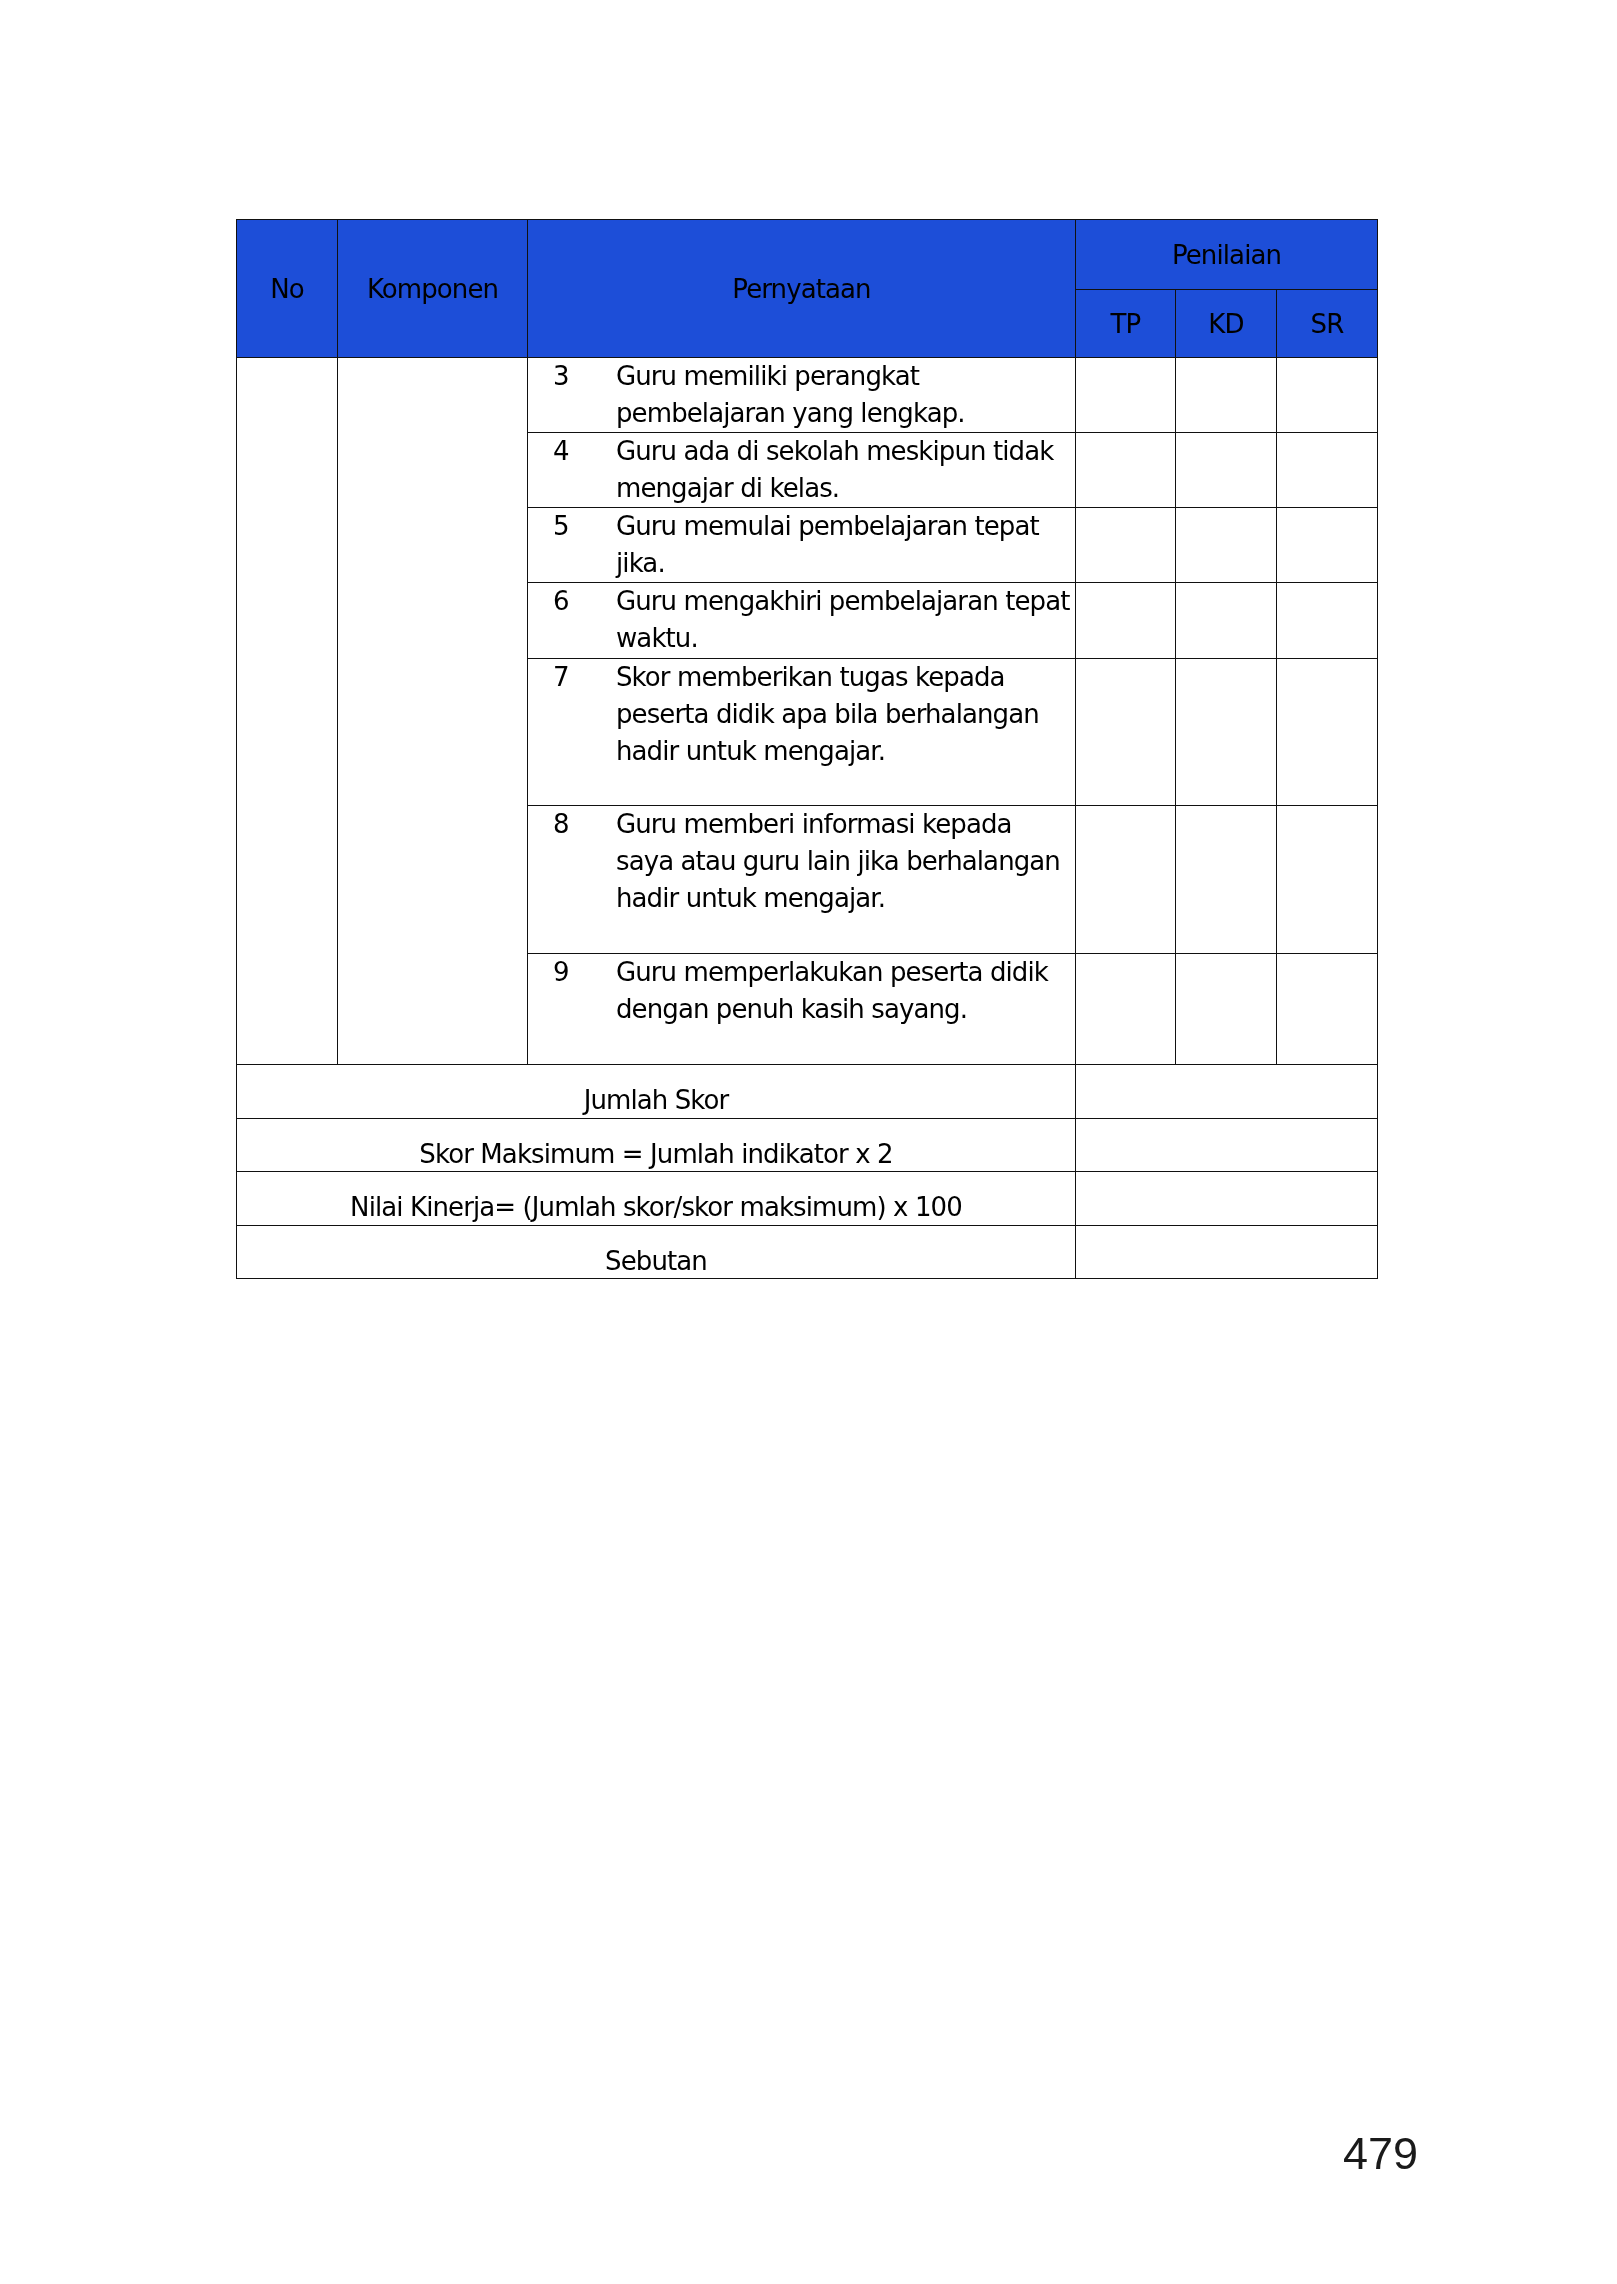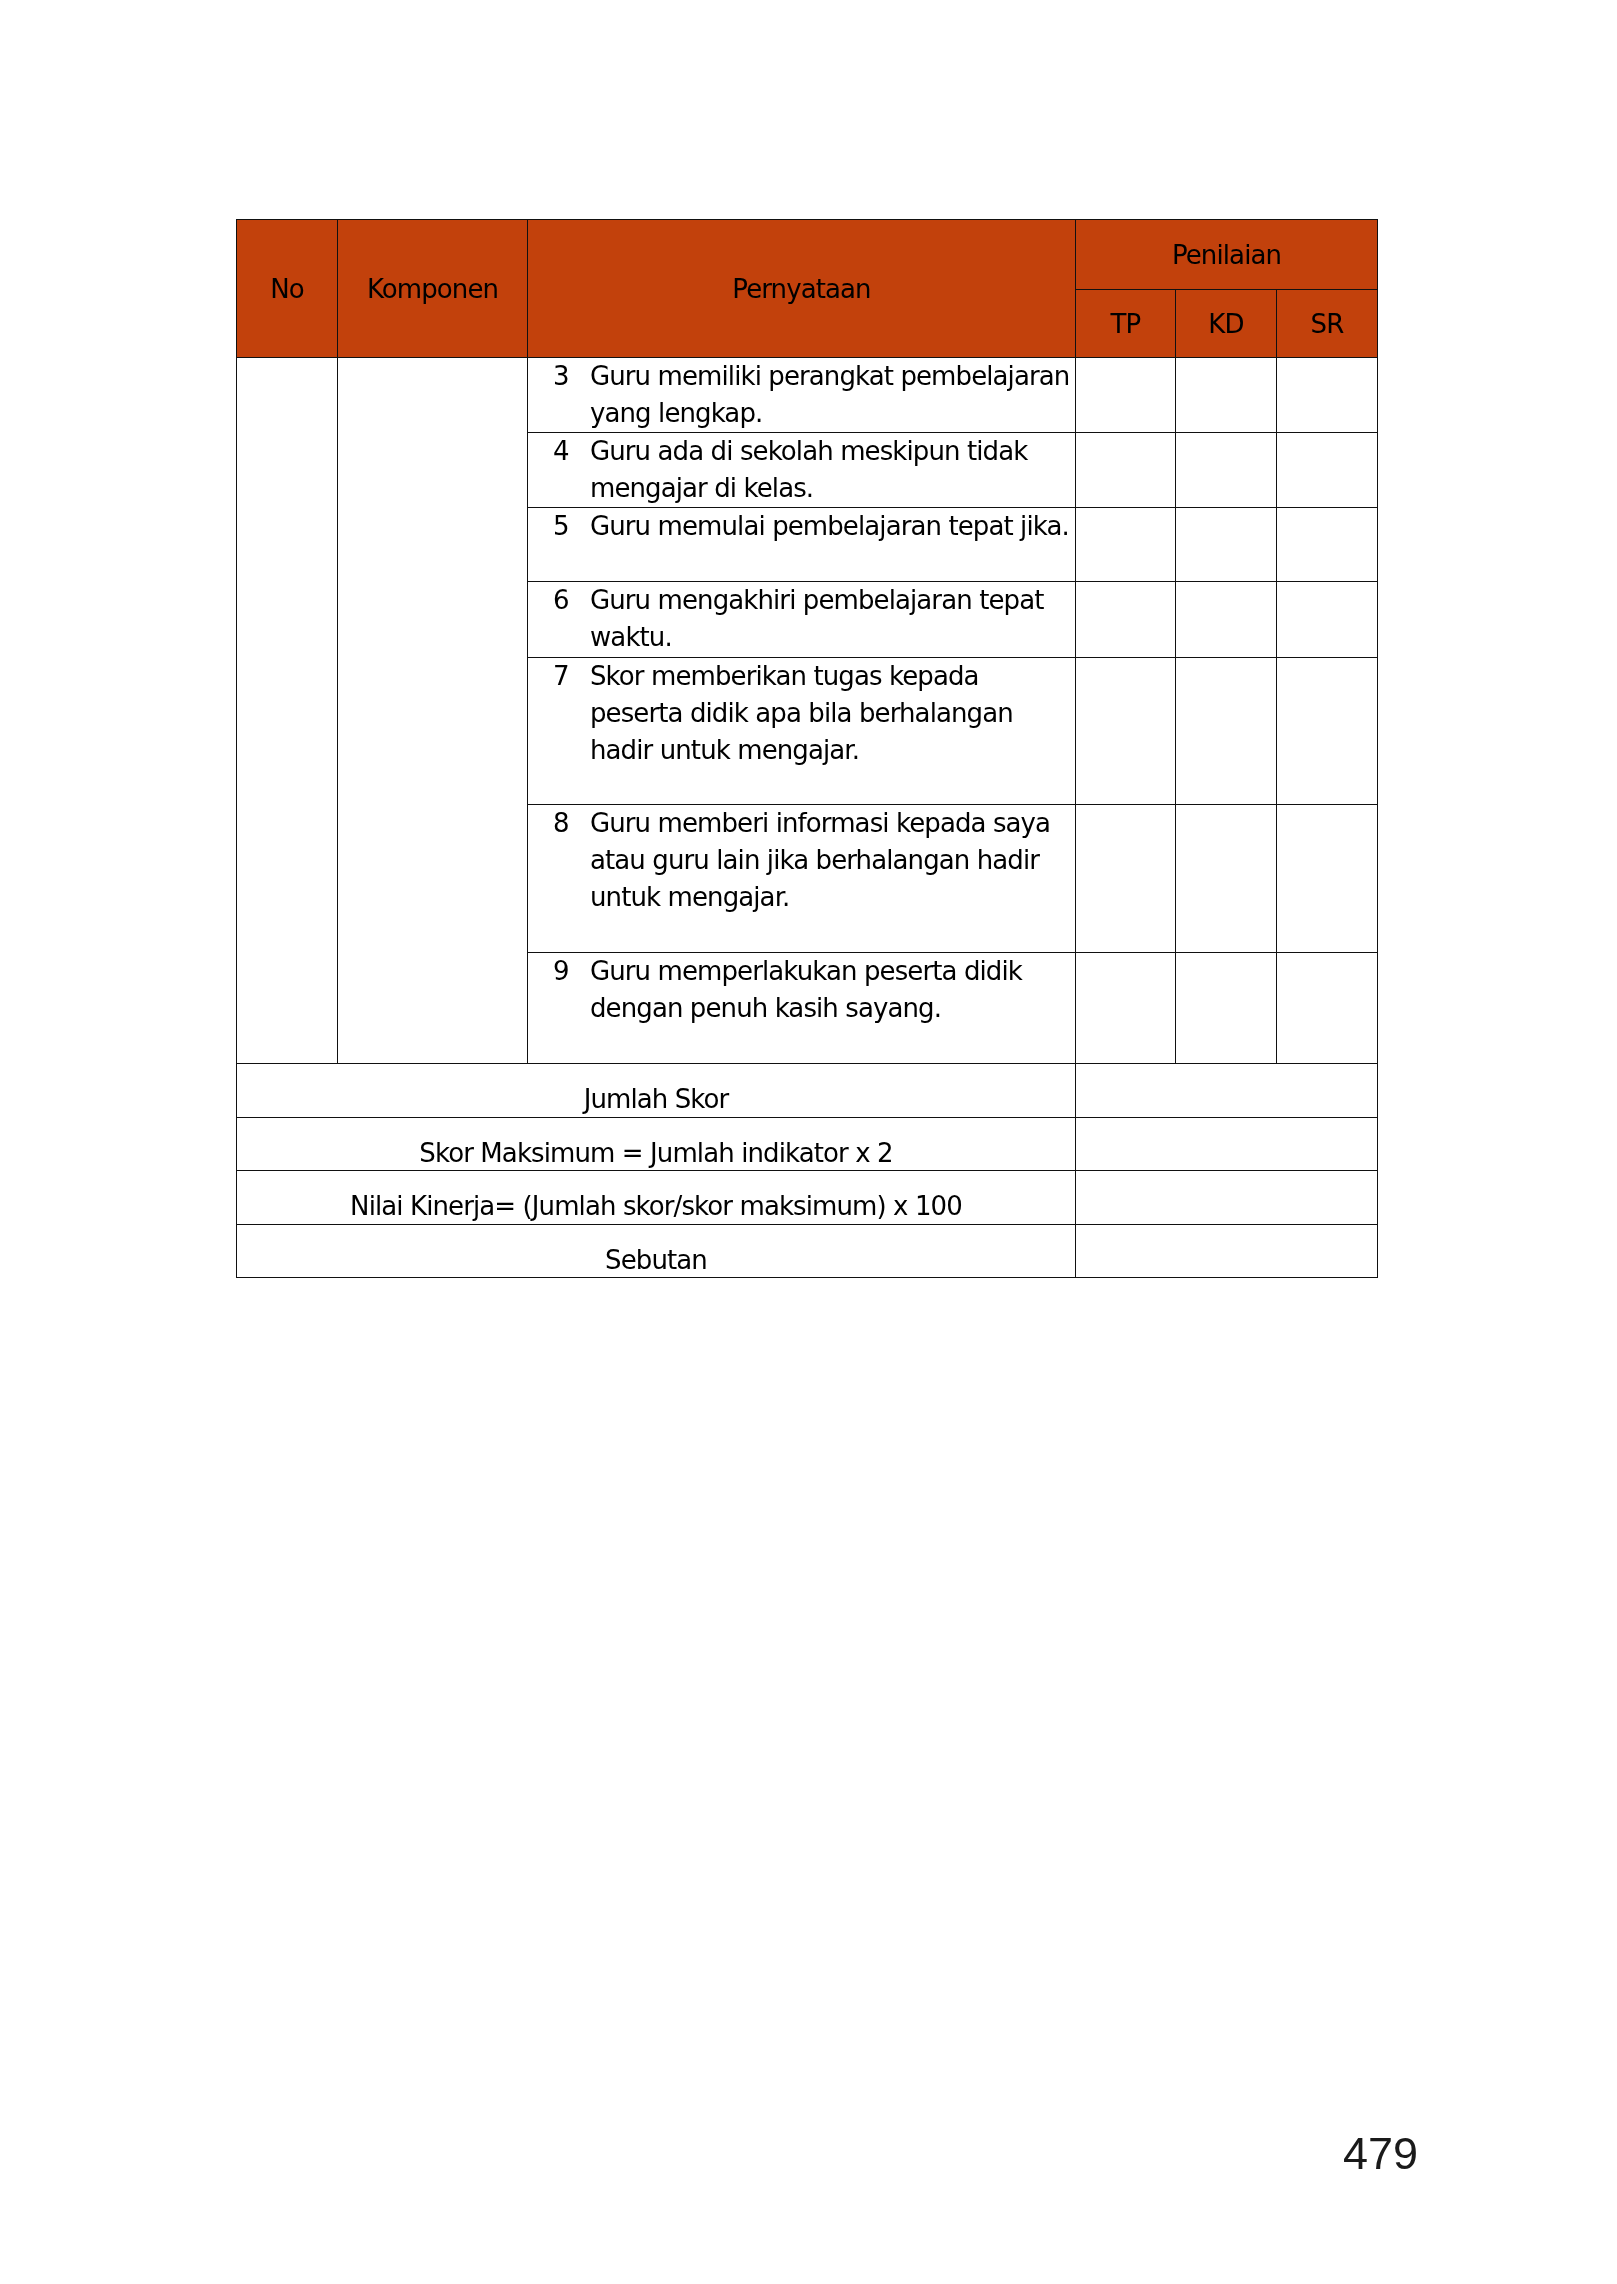--- a/index.html
+++ b/index.html
@@ -13,27 +13,27 @@
       border-collapse: collapse; table-layout: fixed;
       width: 1142px;
       font-size: 26px;
       letter-spacing: -0.9px;
     }
     table.form td, table.form th {
       border: 1.6px solid #111;
       padding: 0;
       font-weight: normal;
     }
-    .hdr { background: #c2410c; text-align: center; vertical-align: middle; }
+    .hdr { background: #1d4ed8; text-align: center; vertical-align: middle; }
     .h-top { height: 69px; }
     .h-sub { height: 67px; text-align: center; }
     .body-row td { vertical-align: top; }
     .stmt { position: relative; padding: 0; }
     .stmt .num { position: absolute; left: 25px; top: 0; line-height: 37px; }
-    .stmt .txt { display: block; margin-left: 62px; margin-right: 4.7px; line-height: 37px; }
+    .stmt .txt { display: block; margin-left: 88px; margin-right: 4.7px; line-height: 37px; }
     .foot td { height: 51px; margin-left: 16px; }
     .foot .label { text-align: center; vertical-align: bottom; line-height: 32px; padding-bottom: 1.6px; }
     .page-number {
       position: absolute; left: 1343px; top: 2128px;
       font-family: "Liberation Sans", sans-serif; font-size: 45px; color: #1a1a1a;
     }
   </style>
 </head>
 <body>
 

